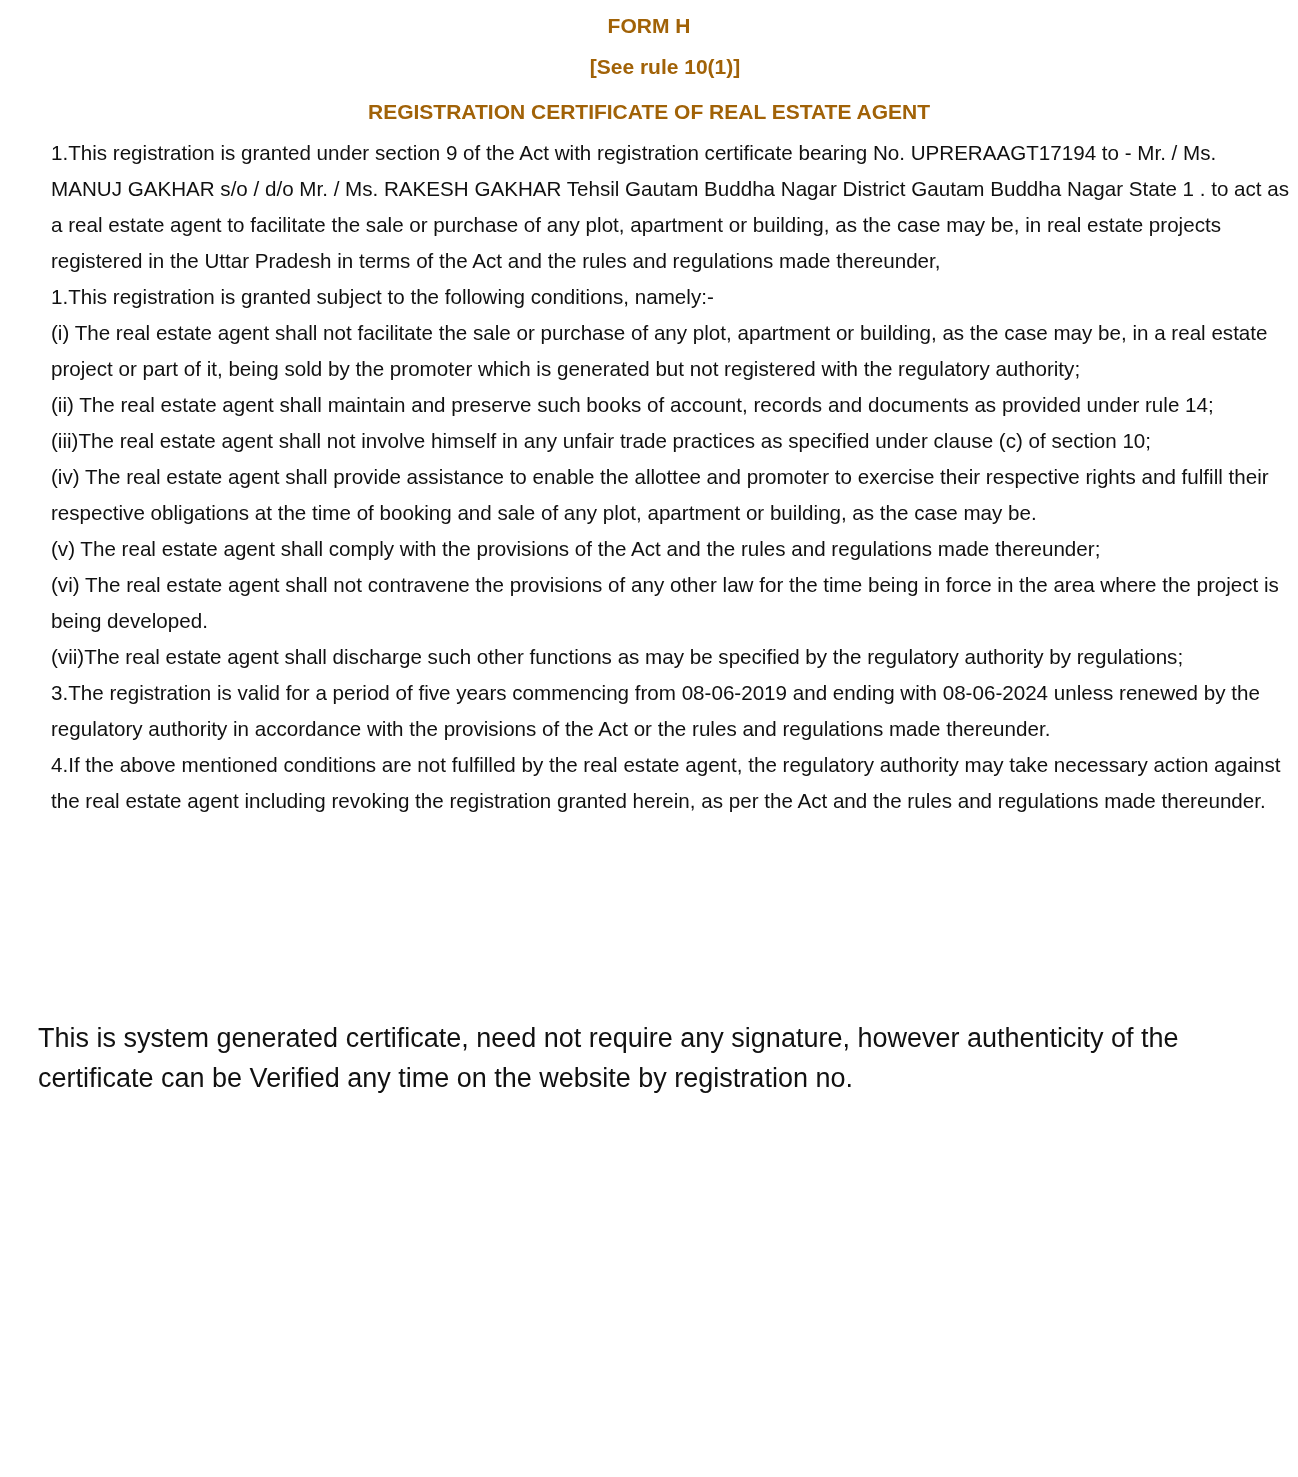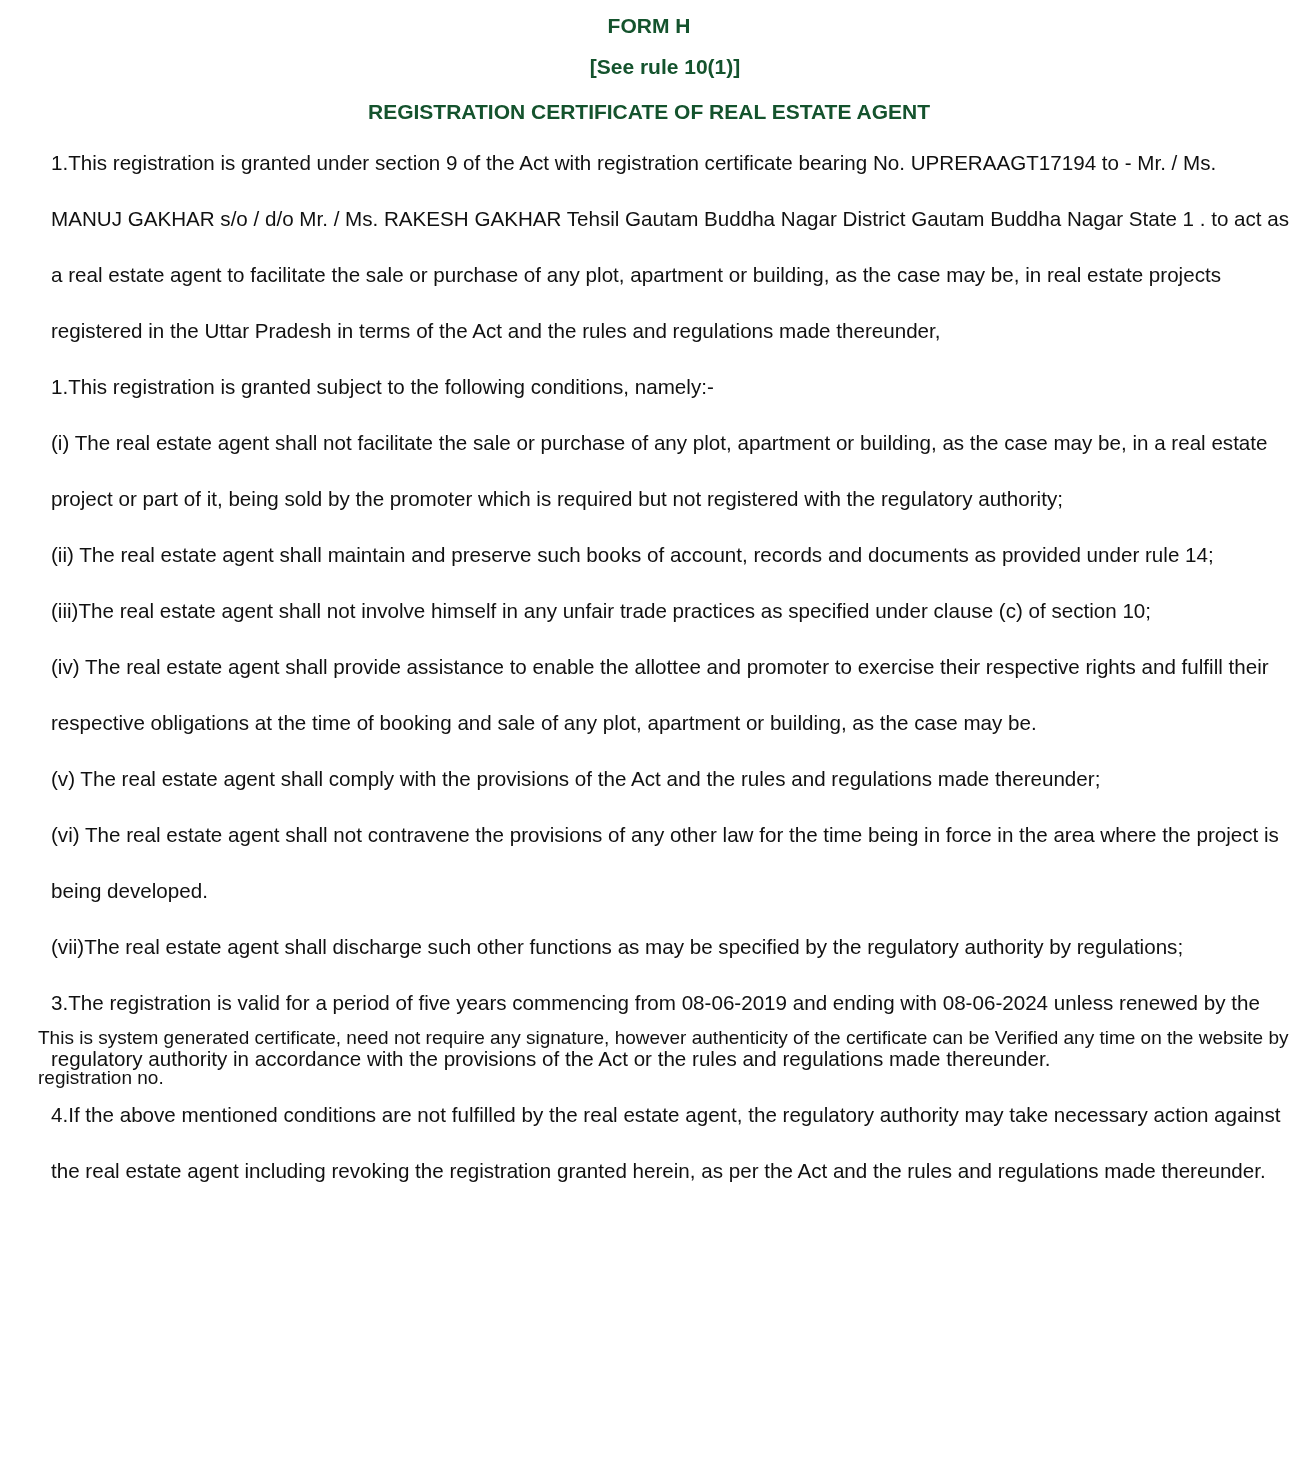--- a/index.html
+++ b/index.html
@@ -24,64 +24,64 @@
     background: #ffffff;
   }
   .heading {
     position: absolute;
     left: 0;
     width: 1298px;
     text-align: center;
     font-weight: bold;
     font-size: 21px;
     line-height: 24px;
-    color: #14532d;
+    color: #a16207;
   }
   #h-form { top: 14px; }
   #h-rule { top: 55px; padding-left: 16px; }
   #h-title { top: 100px; }
 
   .body-block {
     position: absolute;
     left: 51px;
     top: 135px;
     width: 1240px;
     font-size: 20.6px;
-    line-height: 56px;
+    line-height: 36px;
     color: #111111;
   }
   .body-block p {
     margin: 0;
     padding: 0;
     white-space: normal;
   }
   .footer-block {
     position: absolute;
     left: 38px;
     top: 1018px;
     width: 1255px;
-    font-size: 19px;
+    font-size: 27px;
     line-height: 40.2px;
     color: #111111;
   }
   .footer-block p { margin: 0; }
 </style>
 </head>
 <body>
 
 <div class="page">
 
   <div id="h-form" class="heading">FORM H</div>
   <div id="h-rule" class="heading">[See rule 10(1)]</div>
   <div id="h-title" class="heading">REGISTRATION CERTIFICATE OF REAL ESTATE AGENT</div>
 
   <div class="body-block">
     <p>1.This registration is granted under section 9 of the Act with registration certificate bearing No. UPRERAAGT17194 to - Mr. / Ms. MANUJ GAKHAR s/o / d/o Mr. / Ms. RAKESH GAKHAR Tehsil Gautam Buddha Nagar District Gautam Buddha Nagar State 1 . to act as a real estate agent to facilitate the sale or purchase of any plot, apartment or building, as the case may be, in real estate projects registered in the Uttar Pradesh in terms of the Act and the rules and regulations made thereunder,</p>
     <p>1.This registration is granted subject to the following conditions, namely:-</p>
-    <p>(i) The real estate agent shall not facilitate the sale or purchase of any plot, apartment or building, as the case may be, in a real estate project or part of it, being sold by the promoter which is required but not registered with the regulatory authority;</p>
+    <p>(i) The real estate agent shall not facilitate the sale or purchase of any plot, apartment or building, as the case may be, in a real estate project or part of it, being sold by the promoter which is generated but not registered with the regulatory authority;</p>
     <p>(ii) The real estate agent shall maintain and preserve such books of account, records and documents as provided under rule 14;</p>
     <p>(iii)The real estate agent shall not involve himself in any unfair trade practices as specified under clause (c) of section 10;</p>
     <p>(iv) The real estate agent shall provide assistance to enable the allottee and promoter to exercise their respective rights and fulfill their respective obligations at the time of booking and sale of any plot, apartment or building, as the case may be.</p>
     <p>(v) The real estate agent shall comply with the provisions of the Act and the rules and regulations made thereunder;</p>
     <p>(vi) The real estate agent shall not contravene the provisions of any other law for the time being in force in the area where the project is being developed.</p>
     <p>(vii)The real estate agent shall discharge such other functions as may be specified by the regulatory authority by regulations;</p>
     <p>3.The registration is valid for a period of five years commencing from 08-06-2019 and ending with 08-06-2024 unless renewed by the regulatory authority in accordance with the provisions of the Act or the rules and regulations made thereunder.</p>
     <p>4.If the above mentioned conditions are not fulfilled by the real estate agent, the regulatory authority may take necessary action against the real estate agent including revoking the registration granted herein, as per the Act and the rules and regulations made thereunder.</p>
   </div>
 

